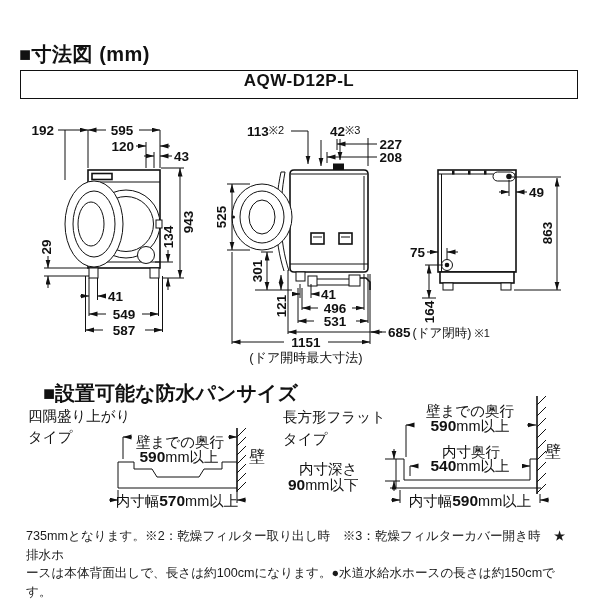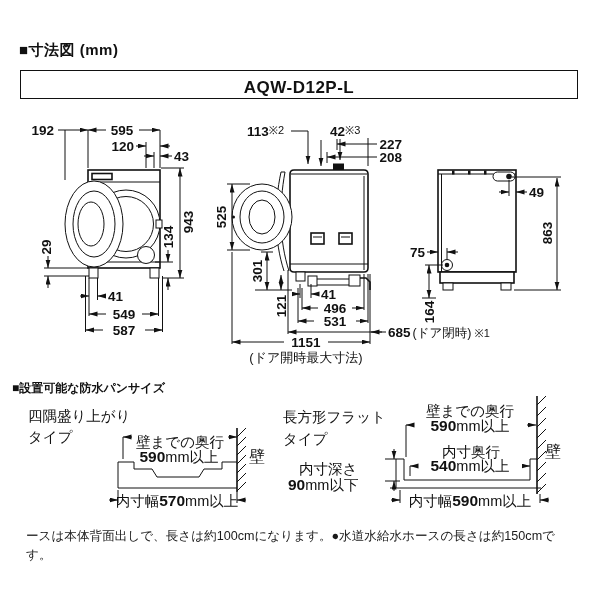--- a/index.html
+++ b/index.html
@@ -1,22 +1,22 @@
 <!DOCTYPE html>
 <html><head>
 <meta charset="utf-8">
 <style>
   html,body{margin:0;padding:0;background:#fff;}
   #page{position:relative;width:600px;height:600px;background:#ffffff;overflow:hidden;
         font-family:"Liberation Sans",sans-serif;color:#111;}
-  .title{position:absolute;left:19px;top:41px;font-size:15px;font-weight:bold;letter-spacing:.5px;}
+  .title{position:absolute;left:19px;top:41px;font-size:20px;font-weight:bold;letter-spacing:.5px;}
   .model-box{position:absolute;left:20px;top:70px;width:556px;height:27px;border:1.5px solid #111;
-             display:flex;align-items:flex-end;justify-content:center;}
+             display:flex;align-items:flex-start;justify-content:center;}
   .model-box span{font-size:17px;font-weight:bold;letter-spacing:.5px;}
-  .pan-heading{position:absolute;left:12px;top:380px;font-size:12px;font-weight:bold;}
+  .pan-heading{position:absolute;left:43px;top:380px;font-size:20px;font-weight:bold;}
   .footnotes{position:absolute;left:26px;top:527px;width:550px;font-size:12.6px;line-height:18.5px;color:#1a1a1a;}
   svg.draw{position:absolute;left:0;top:0;}
   svg line,svg path,svg rect,svg circle,svg ellipse{stroke:#111;fill:none;stroke-width:1;}
   svg .fw{fill:#ffffff;}
   svg .fb{fill:#111;stroke:none;}
   svg .lw2{stroke-width:1.6;}
   svg text{fill:#111;stroke:none;font-family:"Liberation Sans",sans-serif;}
   svg text tspan{stroke:none;}
   .dn{font-size:13.5px;font-weight:bold;}
   .dsm{font-size:11px;}
@@ -278,16 +278,17 @@
       <text class="pw" x="545" y="457">壁</text>
       <line x1="400" y1="490" x2="400" y2="503"></line>
       <line x1="540" y1="494" x2="540" y2="503"></line>
       <line x1="391" y1="500" x2="400" y2="500" marker-end="url(#aE)"></line>
       <line x1="549" y1="500" x2="540" y2="500" marker-end="url(#aE)"></line>
       <text text-anchor="middle" x="470" y="505.5"><tspan class="pl">内寸幅</tspan><tspan class="pb">590</tspan><tspan class="pl">mm以上</tspan></text>
     </g>
   </svg>
 
   <div class="footnotes">
+    <div>735mmとなります。※2：乾燥フィルター取り出し時　※3：乾燥フィルターカバー開き時　★排水ホ</div>
     <div>ースは本体背面出しで、長さは約100cmになります。●水道水給水ホースの長さは約150cmです。</div>
   </div>
 
 </div>
 
 </body></html>

